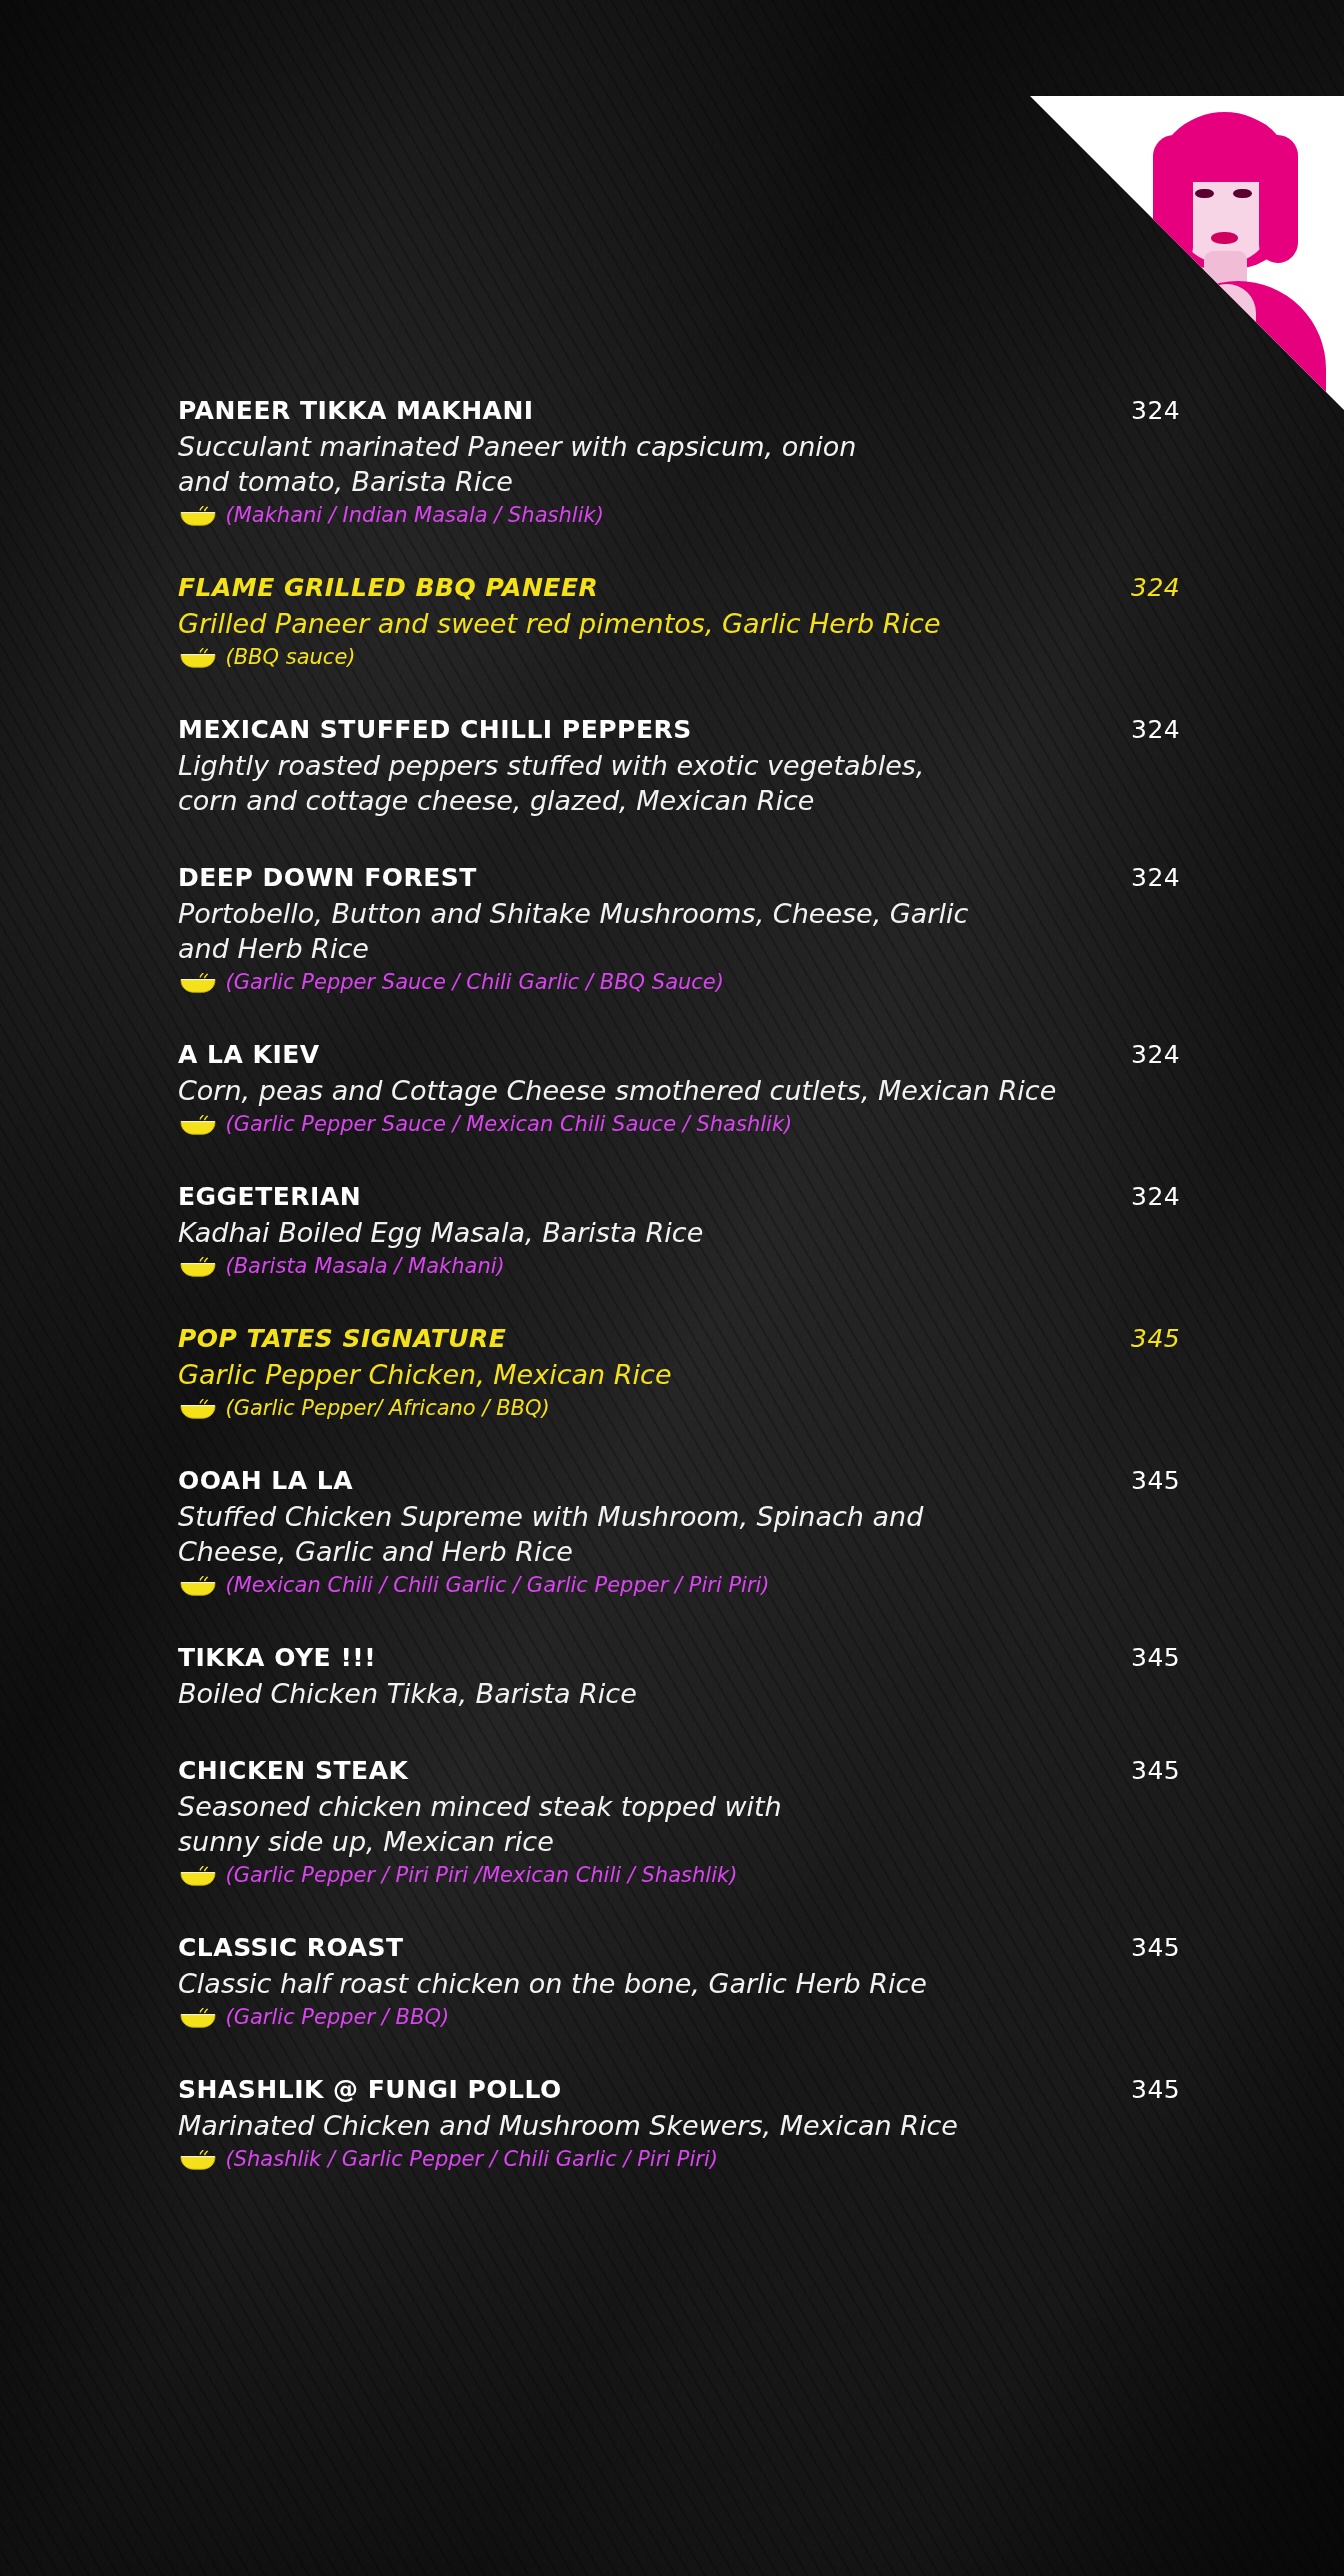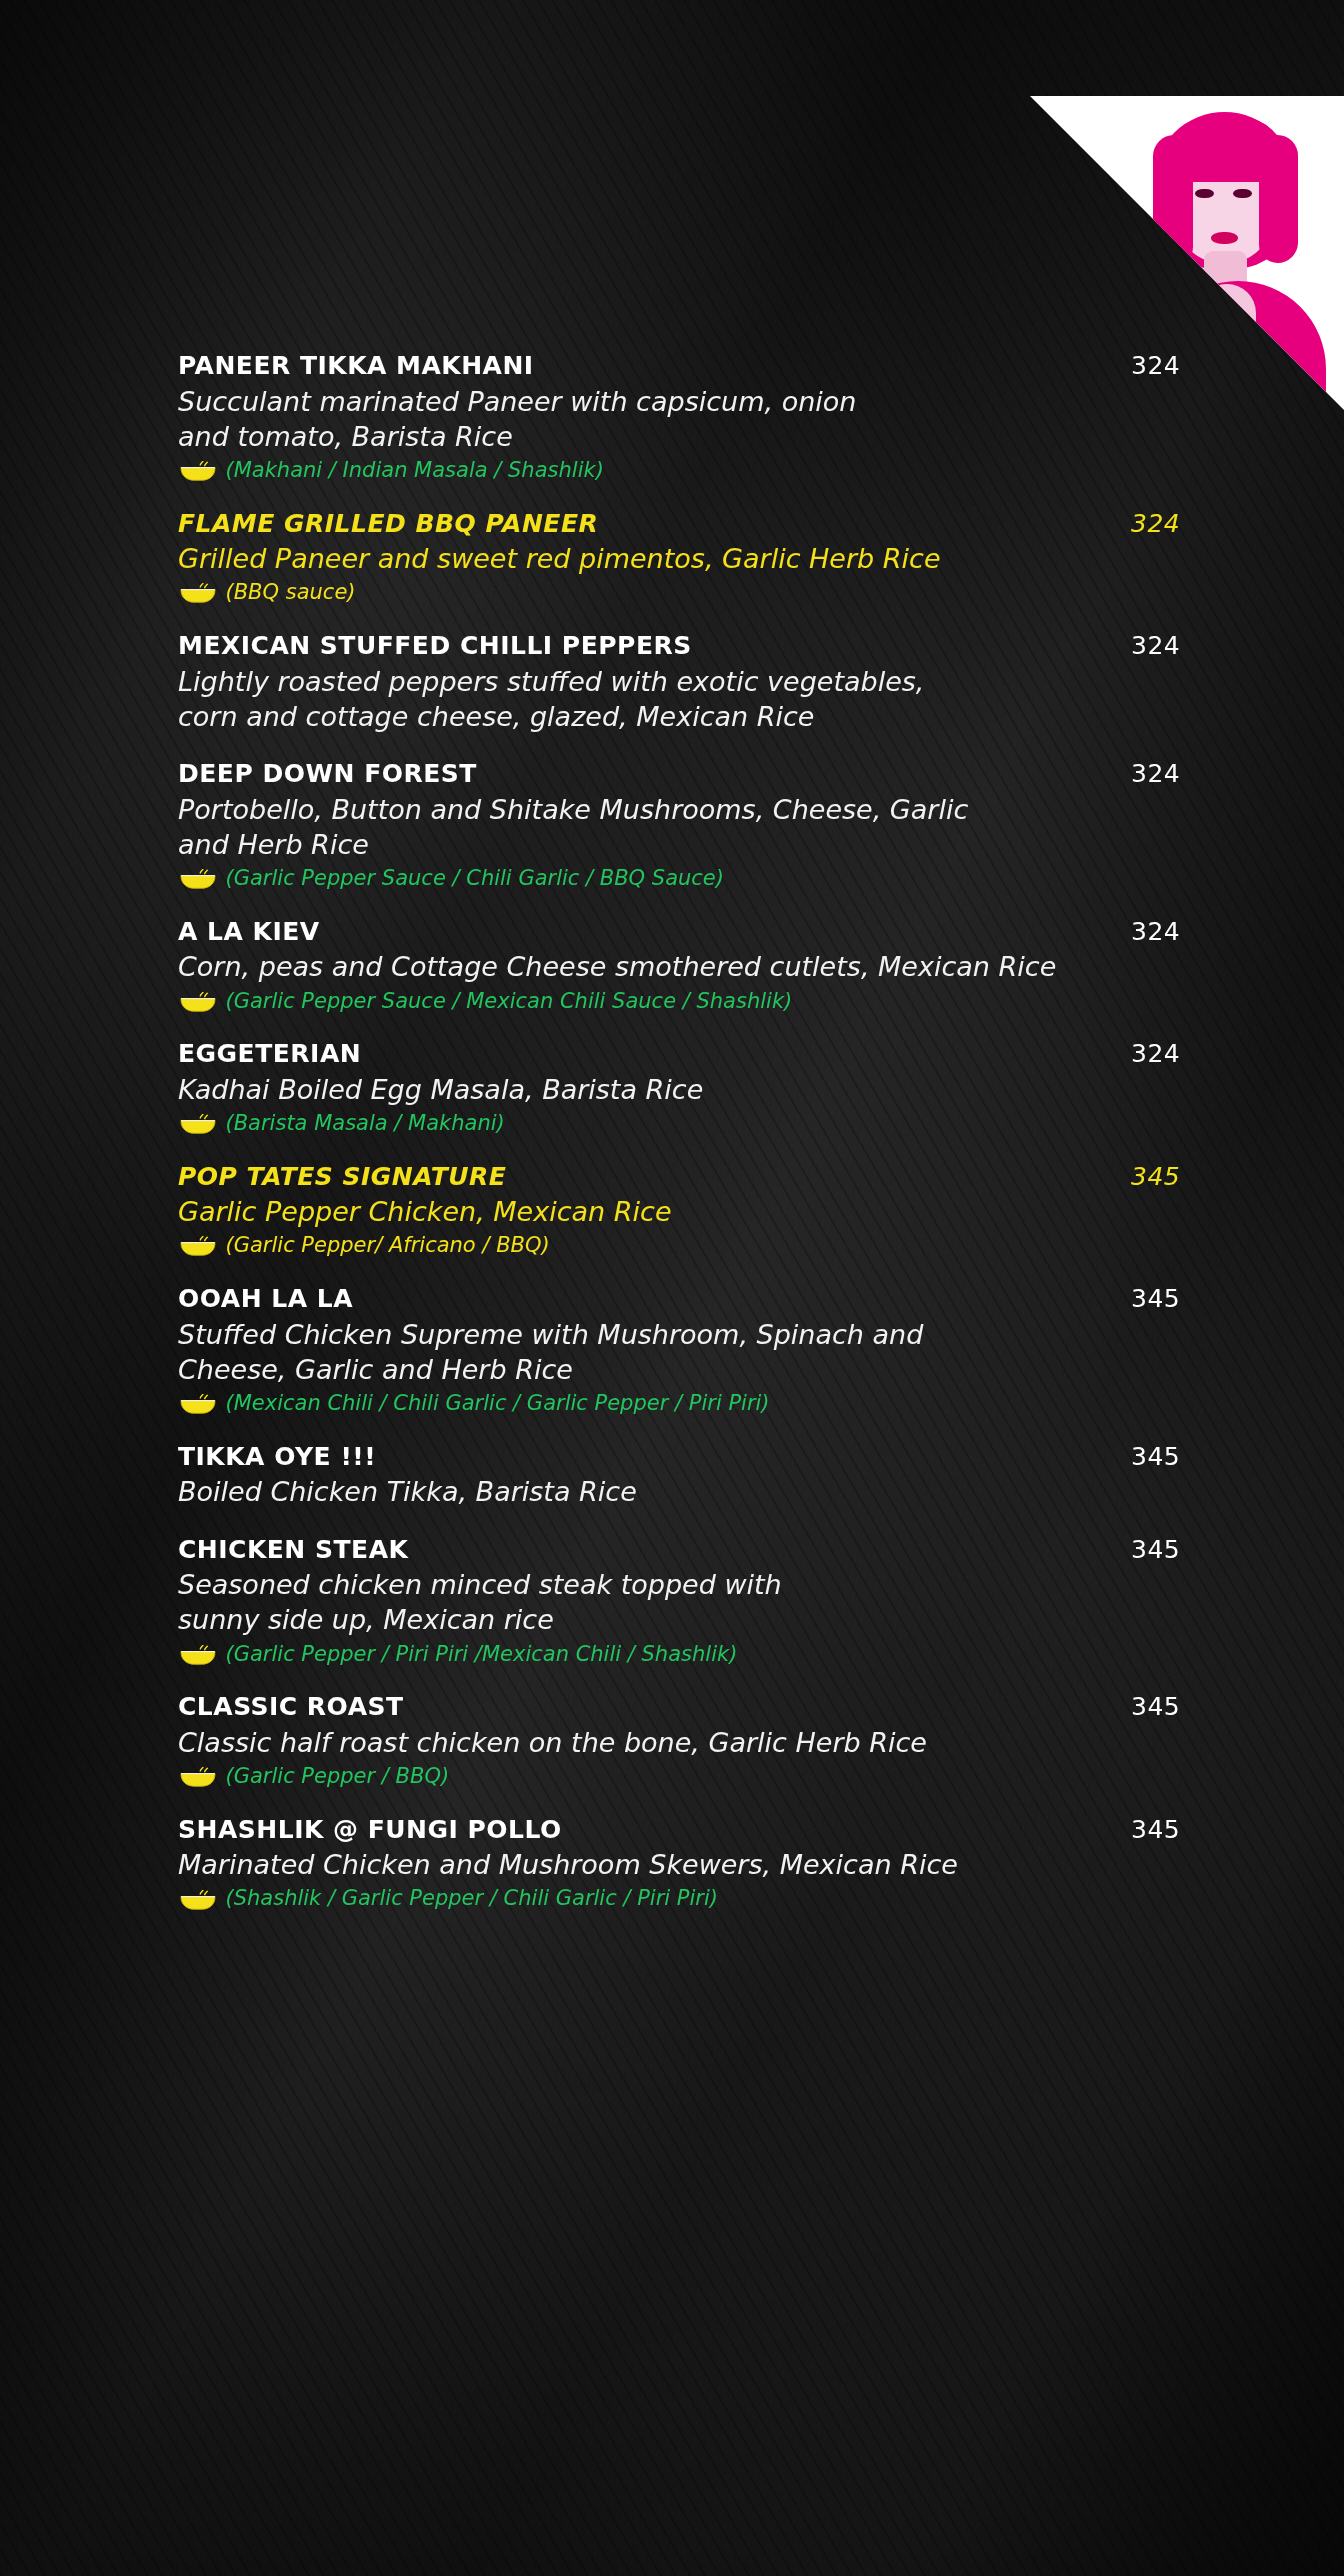--- a/index.html
+++ b/index.html
@@ -158,20 +158,21 @@
   
   .menu {
     position: absolute;
     left: 178px;
     top: 351px;
     width: 1002px;
   }
   .menu-item {
     margin-bottom: 25.4px;
     position: relative;
+    margin-top: 45px;
   }
   .item-head {
     display: flex;
     align-items: baseline;
     justify-content: space-between;
   }
   .item-name {
     font-family: "DejaVu Sans", sans-serif;
     font-size: 25px;
     font-weight: 700;
@@ -208,21 +209,21 @@
     height: 21px;
     margin-right: 7.5px;
     flex: 0 0 auto;
     position: relative;
     top: 1.5px;
   }
   .item-sauce {
     font-family: "DejaVu Sans", sans-serif;
     font-size: 21px;
     font-style: italic;
-    color: #22c55e;
+    color: #d946ef;
     line-height: 1.25;
   }
 
   
   .menu-item.highlight .item-name,
   .menu-item.highlight .item-price {
     color: #f5e11a;
     font-style: italic;
   }
   .menu-item.highlight .item-desc,

